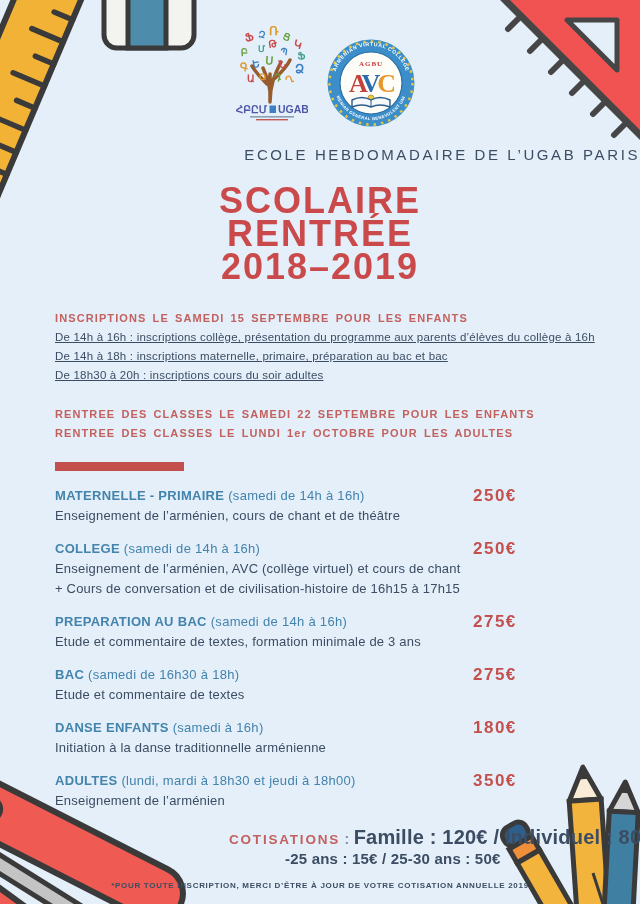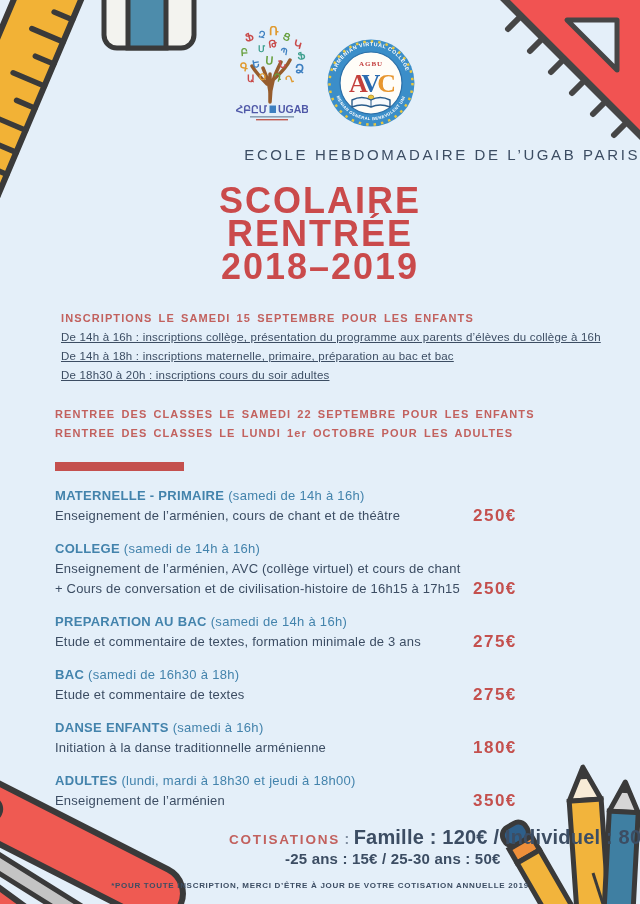--- a/index.html
+++ b/index.html
@@ -13,34 +13,34 @@
     position:absolute;top:146px;left:0;right:0;text-align:right;
     font-size:15px;letter-spacing:2.6px;color:var(--navy,#3c4d63);font-weight:400;
     white-space:nowrap;
   }
   .title{
     position:absolute;top:184px;left:0;right:0;text-align:center;
     color:var(--red,#ca4a4b);font-weight:700;font-size:36px;line-height:33px;
     letter-spacing:2px;
   }
   .text-block{position:absolute;left:55px;right:0;}
-  .insc{top:309px;margin-left:6px;}
+  .insc{top:309px;}
   .rentree{top:405px;}
   .line{line-height:19px;white-space:nowrap;}
   .red-caps{
     color:var(--softred,#c2615e);font-weight:700;font-size:11px;
     letter-spacing:1.1px;word-spacing:2px;
   }
   .navy-line{color:var(--navy,#3c4d63);font-weight:400;font-size:11.5px;letter-spacing:0.2px;text-decoration:underline;}
   .divider{
     position:absolute;left:55px;top:462px;width:129px;height:9px;
     background:var(--price,#c4504e);
   }
   .courses{position:absolute;top:486px;left:55px;width:490px;}
-  .course{display:flex;align-items:flex-end;margin-bottom:13px;}
+  .course{display:flex;align-items:flex-start;margin-bottom:13px;}
   .course-text{flex:1;min-width:0;}
   .course-name{
     font-size:13px;color:var(--blue,#4383ac);font-weight:700;
     line-height:20px;letter-spacing:0.3px;white-space:nowrap;
   }
   .sched{font-weight:400;}
   .course-desc{
     font-size:13px;color:var(--navy,#3c4d63);font-weight:400;
     line-height:20px;letter-spacing:0.2px;white-space:nowrap;
   }

